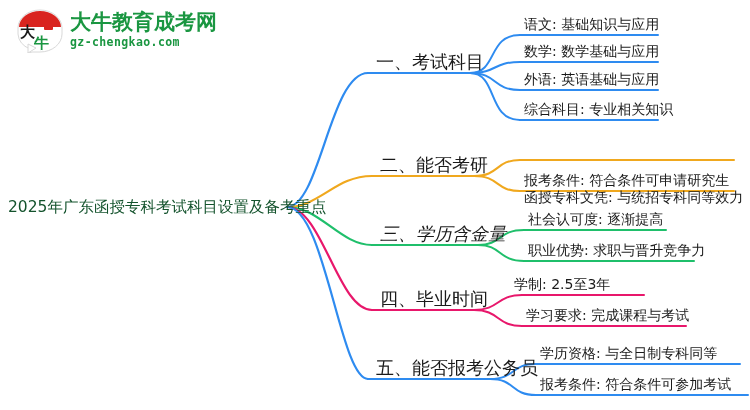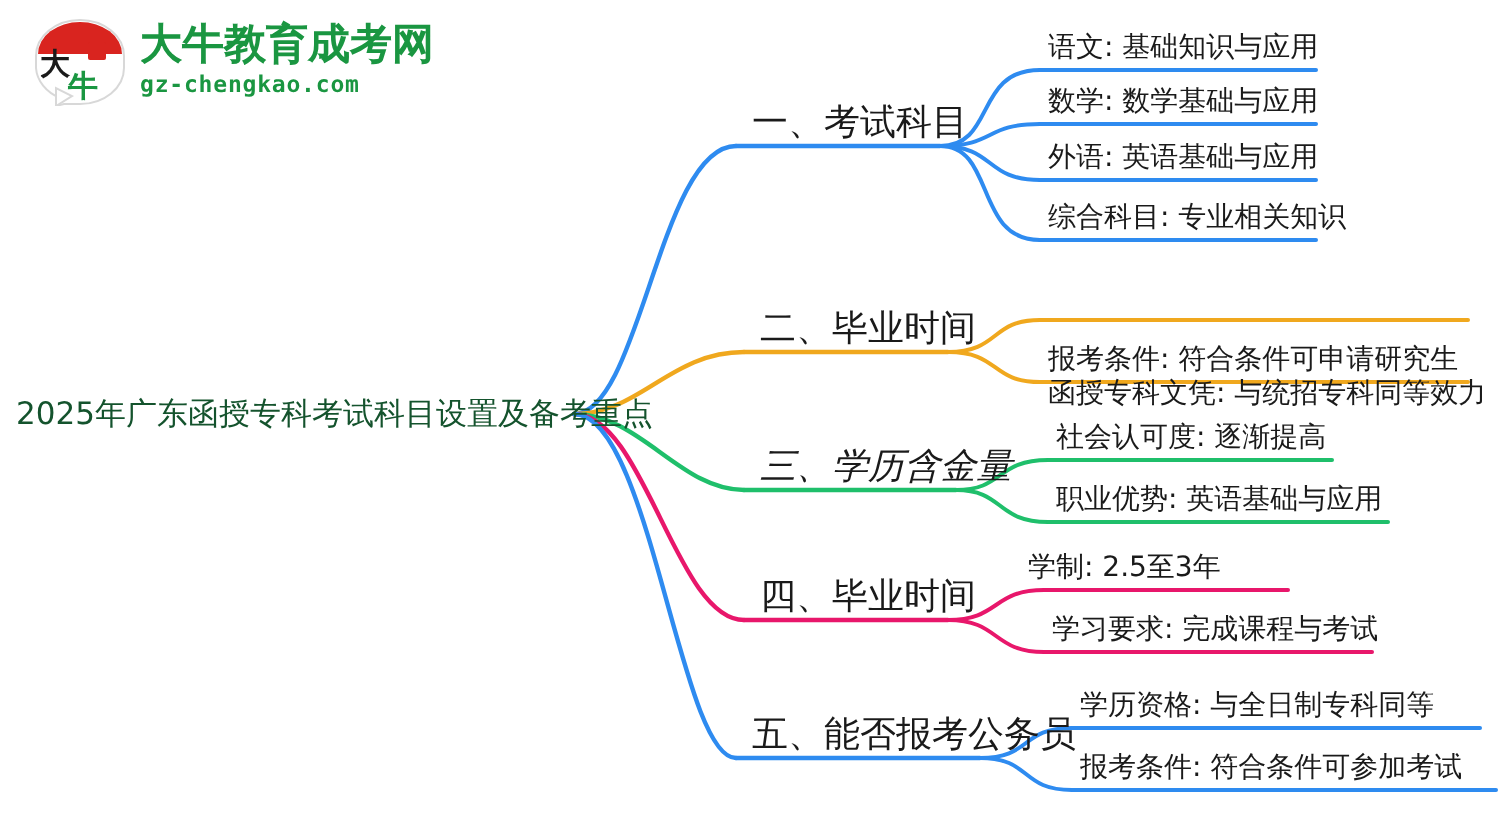--- a/index.html
+++ b/index.html
@@ -106,35 +106,35 @@
     <line x1="368" y1="379" x2="490" y2="379" stroke="#2E8BF0" stroke-width="2.2" stroke-linecap="round"></line>
     <path d="M490,379 C516,379 510,364 536,364" stroke="#2E8BF0" stroke-width="2" fill="none" stroke-linecap="round"></path>
     <path d="M490,379 C516,379 510,395 536,395" stroke="#2E8BF0" stroke-width="2" fill="none" stroke-linecap="round"></path>
     <line x1="536" y1="364" x2="740" y2="364" stroke="#2E8BF0" stroke-width="2" stroke-linecap="round"></line>
     <line x1="536" y1="395" x2="748" y2="395" stroke="#2E8BF0" stroke-width="2" stroke-linecap="round"></line>
   </svg>
 
   <div class="node" id="root-title">2025年广东函授专科考试科目设置及备考重点</div>
 
   <div class="node branch-label" style="left:376px;top:52px;">一、考试科目</div>
-  <div class="node branch-label" style="left:380px;top:155px;">二、毕业时间</div>
+  <div class="node branch-label" style="left:380px;top:155px;">二、能否考研</div>
   <div class="node branch-label" style="left:380px;top:224px;font-style:italic;">三、学历含金量</div>
   <div class="node branch-label" style="left:380px;top:289px;">四、毕业时间</div>
   <div class="node branch-label" style="left:376px;top:358px;">五、能否报考公务员</div>
 
   <div class="node leaf-label" style="left:524px;top:15px;">语文: 基础知识与应用</div>
   <div class="node leaf-label" style="left:524px;top:42px;">数学: 数学基础与应用</div>
   <div class="node leaf-label" style="left:524px;top:70px;">外语: 英语基础与应用</div>
   <div class="node leaf-label" style="left:524px;top:100px;">综合科目: 专业相关知识</div>
 
   <div class="node leaf-label" style="left:524px;top:140px;margin-top:48px;">函授专科文凭: 与统招专科同等效力</div>
   <div class="node leaf-label" style="left:528px;top:210px;">社会认可度: 逐渐提高</div>
 
   <div class="node leaf-label" style="left:524px;top:171px;">报考条件: 符合条件可申请研究生</div>
-  <div class="node leaf-label" style="left:528px;top:241px;">职业优势: 英语基础与应用</div>
+  <div class="node leaf-label" style="left:528px;top:241px;">职业优势: 求职与晋升竞争力</div>
 
   <div class="node leaf-label" style="left:514px;top:275px;">学制: 2.5至3年</div>
   <div class="node leaf-label" style="left:526px;top:306px;">学习要求: 完成课程与考试</div>
 
   <div class="node leaf-label leaf-right" style="left:540px;top:344px;width:200px;">学历资格: 与全日制专科同等</div>
   <div class="node leaf-label leaf-right" style="left:540px;top:375px;width:208px;">报考条件: 符合条件可参加考试</div>
 
 </div>
 
 </body></html>

